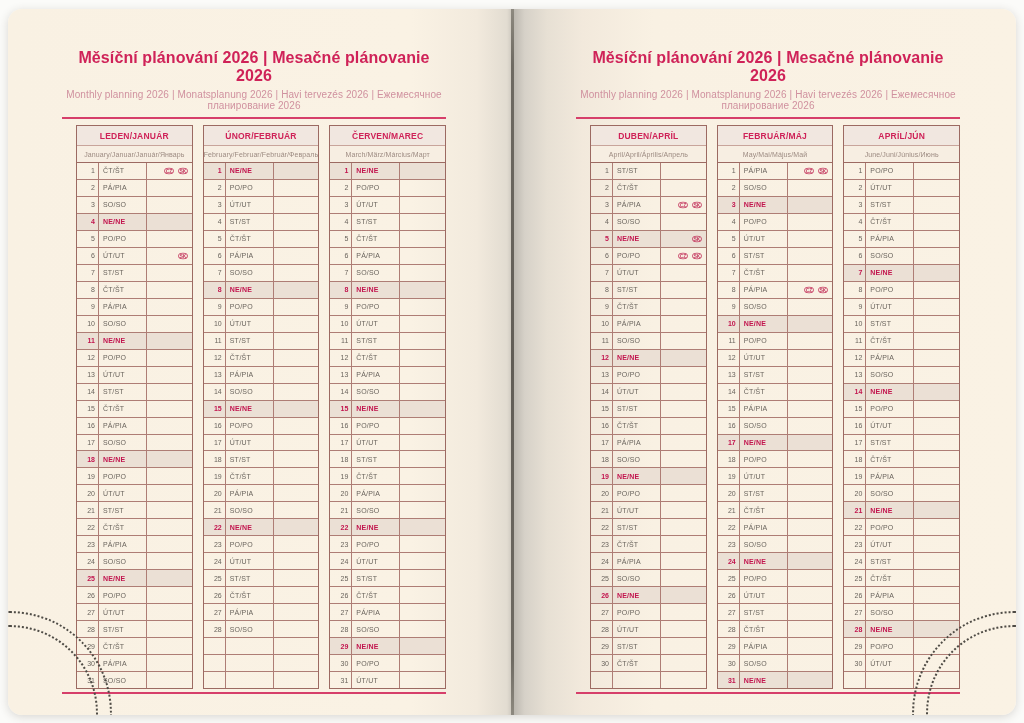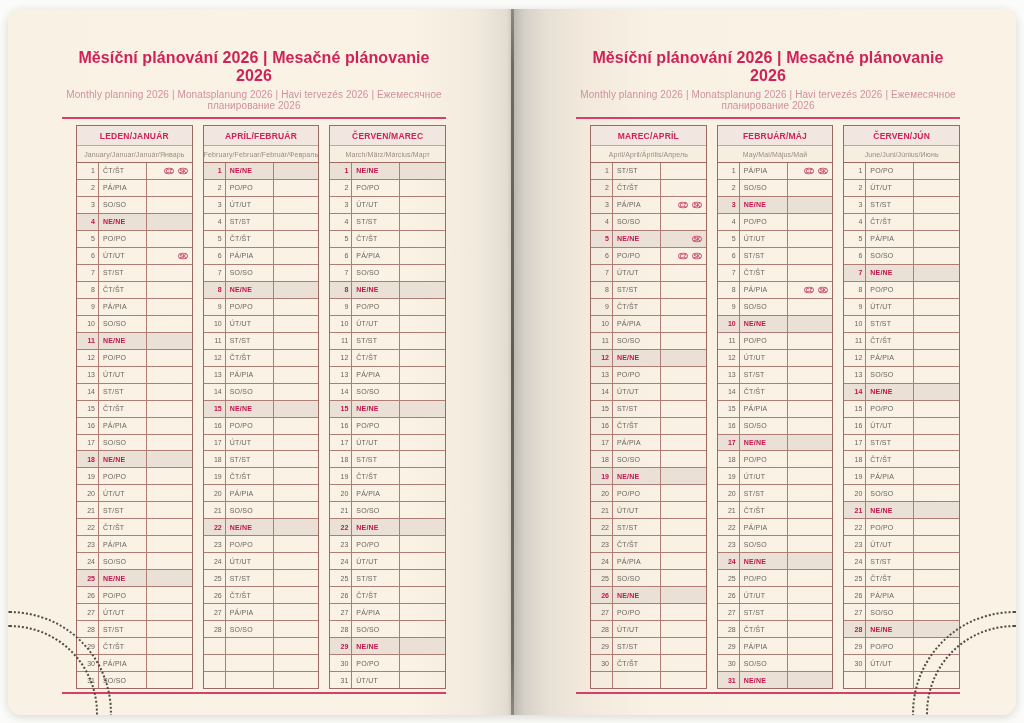--- a/index.html
+++ b/index.html
@@ -264,21 +264,21 @@
                 <span class="note"></span>
               </div>
               <div class="row">
                 <span class="num">31</span>
                 <span class="day">SO/SO</span>
                 <span class="note"></span>
               </div>
             </div>
   </div>
           <div class="month">
-    <div class="m-head">APRÍL/FEBRUÁR</div>
+    <div class="m-head">ÚNOR/FEBRUÁR</div>
     <div class="m-sub">February/Februar/Február/Февраль</div>
     <div class="m-rows">
               <div class="row hl">
                 <span class="num">1</span>
                 <span class="day">NE/NE</span>
                 <span class="note"></span>
               </div>
               <div class="row">
                 <span class="num">2</span>
                 <span class="day">PO/PO</span>
@@ -599,21 +599,21 @@
     <div class="arc bl2"></div>
   </div>
 
   <div class="page right">
     <div class="content">
       <div class="title">Měsíční plánování 2026 | Mesačné plánovanie 2026</div>
       <div class="subtitle">Monthly planning 2026 | Monatsplanung 2026 | Havi tervezés 2026 | Ежемесячное планирование 2026</div>
       <div class="rule"></div>
       <div class="months" id="months-right">
           <div class="month">
-    <div class="m-head">MAREC/APRÍL</div>
+    <div class="m-head">DUBEN/APRÍL</div>
     <div class="m-sub">April/April/Április/Апрель</div>
     <div class="m-rows">
               <div class="row">
                 <span class="num">1</span>
                 <span class="day">ST/ST</span>
                 <span class="note"></span>
               </div>
               <div class="row">
                 <span class="num">2</span>
                 <span class="day">ČT/ŠT</span>
@@ -935,21 +935,21 @@
                 <span class="note"></span>
               </div>
               <div class="row hl">
                 <span class="num">31</span>
                 <span class="day">NE/NE</span>
                 <span class="note"></span>
               </div>
             </div>
   </div>
           <div class="month">
-    <div class="m-head">ČERVEN/JÚN</div>
+    <div class="m-head">APRÍL/JÚN</div>
     <div class="m-sub">June/Juni/Június/Июнь</div>
     <div class="m-rows">
               <div class="row">
                 <span class="num">1</span>
                 <span class="day">PO/PO</span>
                 <span class="note"></span>
               </div>
               <div class="row">
                 <span class="num">2</span>
                 <span class="day">ÚT/UT</span>

